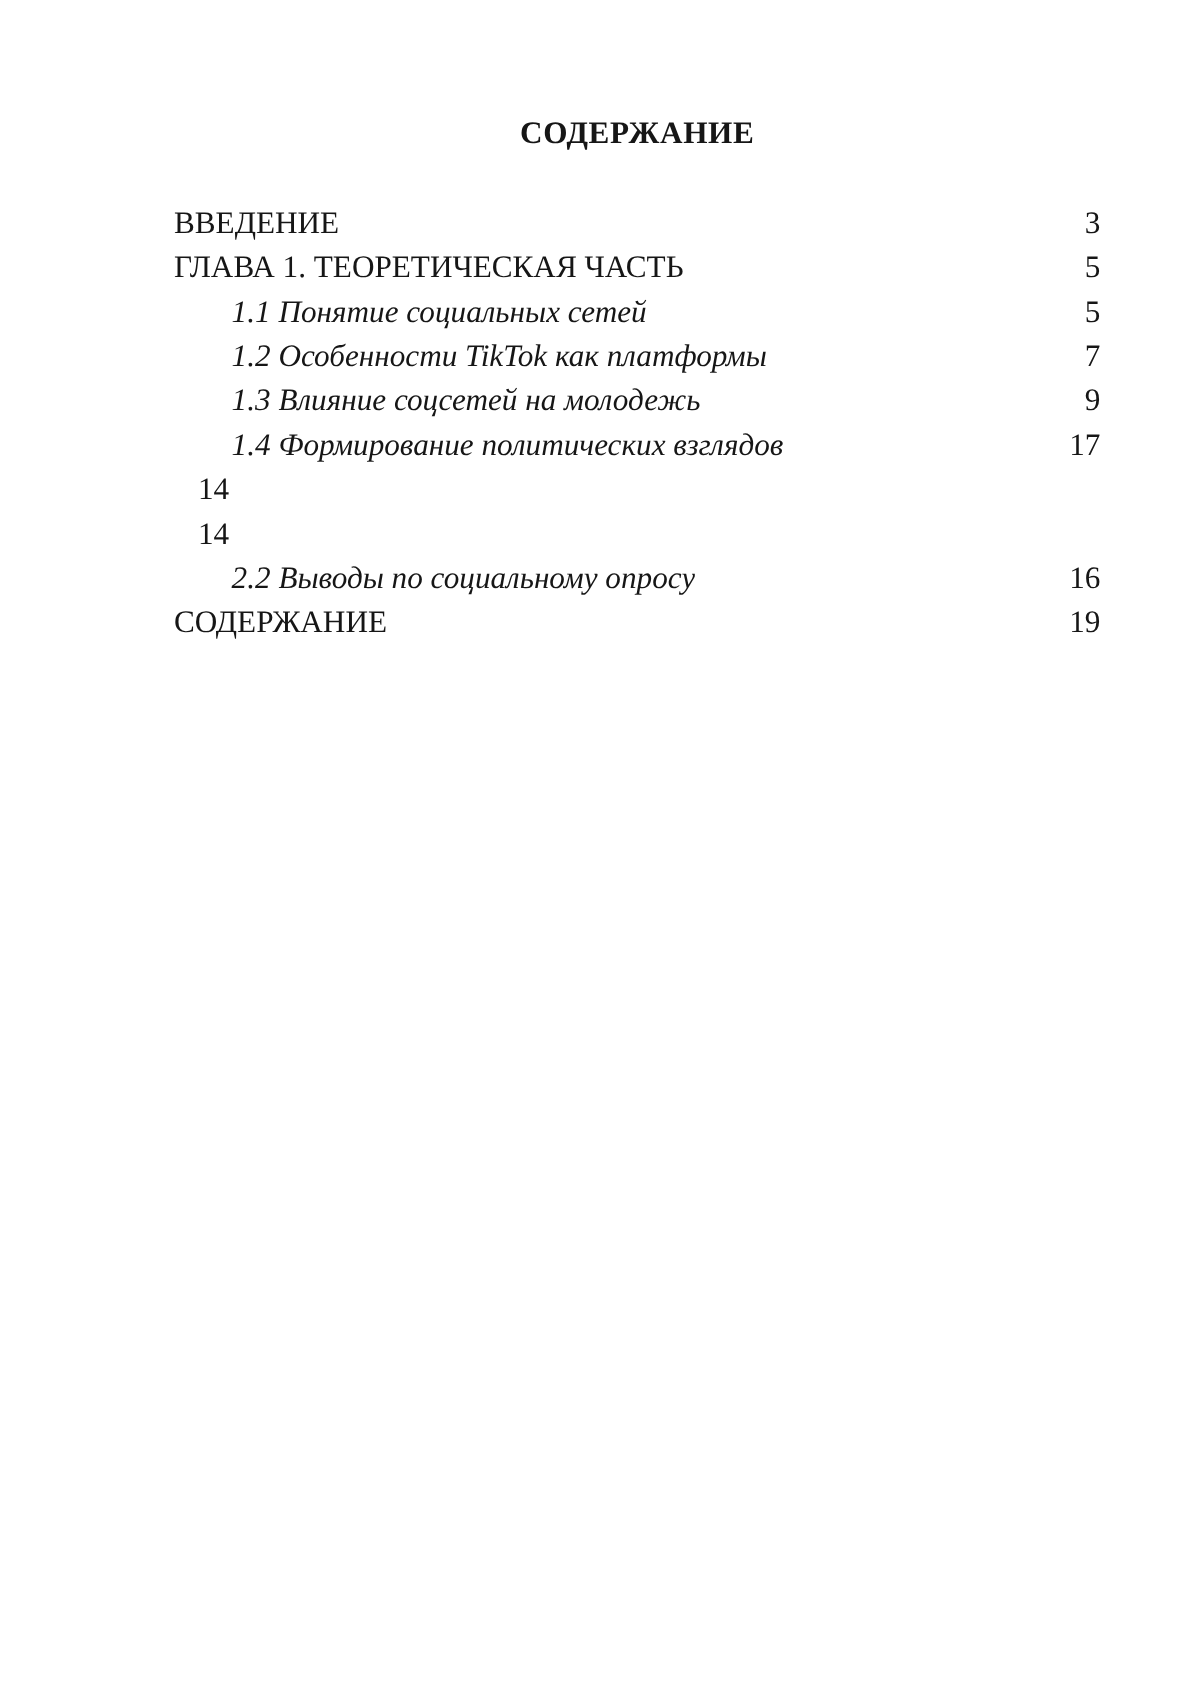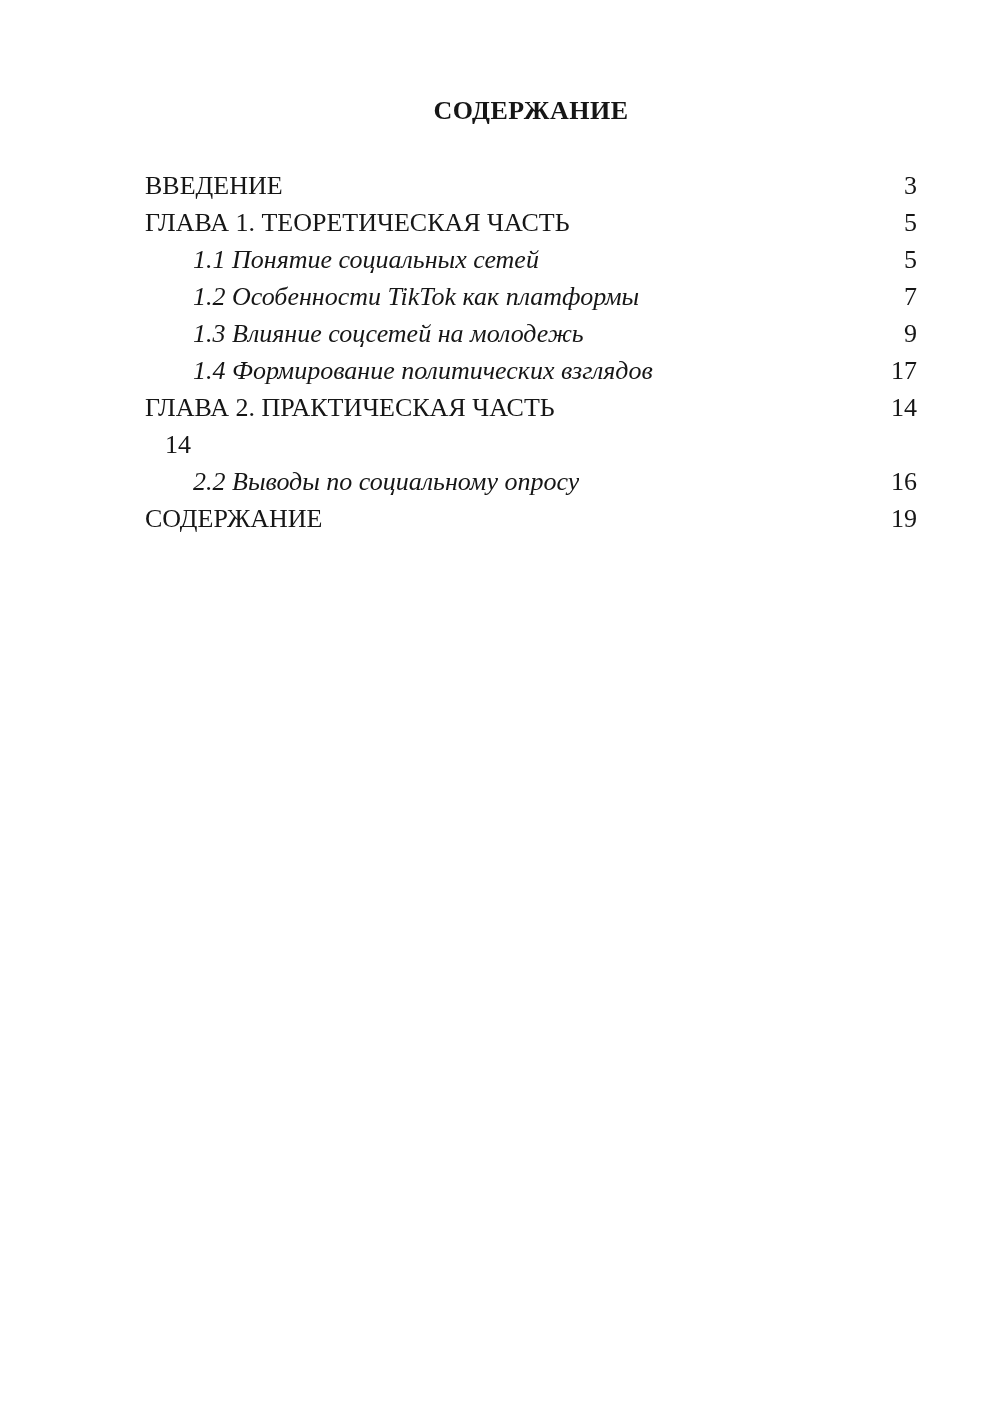--- a/index.html
+++ b/index.html
@@ -92,21 +92,20 @@
       </div>
       <div class="toc-row indent">
         <span class="toc-label">1.3 Влияние соцсетей на молодежь</span>
         <span class="toc-page">9</span>
       </div>
       <div class="toc-row indent">
         <span class="toc-label">1.4 Формирование политических взглядов</span>
         <span class="toc-page">17</span>
       </div>
       <div class="toc-row">
-        <span class="toc-label">ГЛАВА 2. ПРАКТИЧЕСКАЯ ЧАСТЬ</span>
         <span class="toc-page">14</span>
       </div>
       <div class="toc-row indent">
         <span class="toc-page">14</span>
       </div>
       <div class="toc-row indent">
         <span class="toc-label">2.2 Выводы по социальному опросу</span>
         <span class="toc-page">16</span>
       </div>
       <div class="toc-row">

